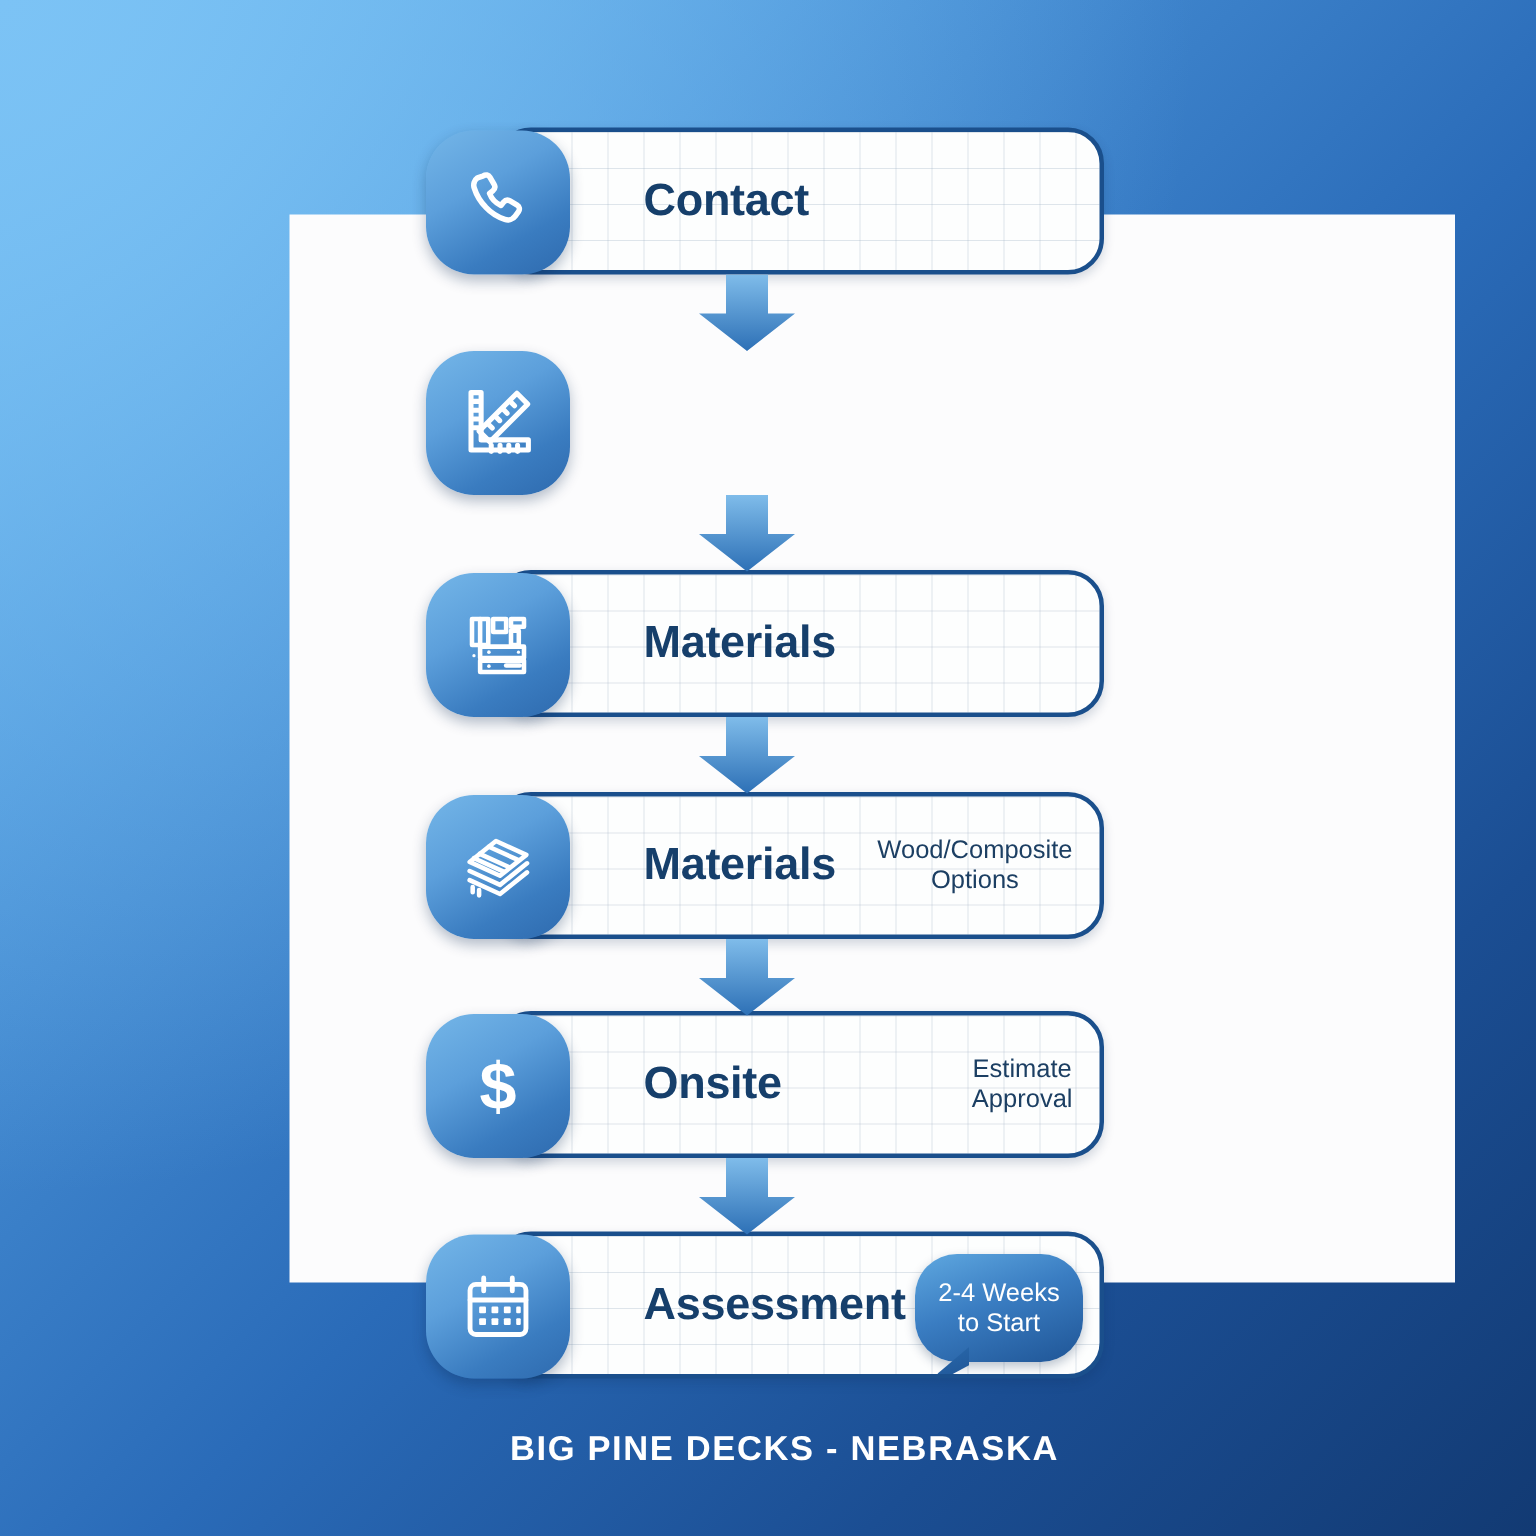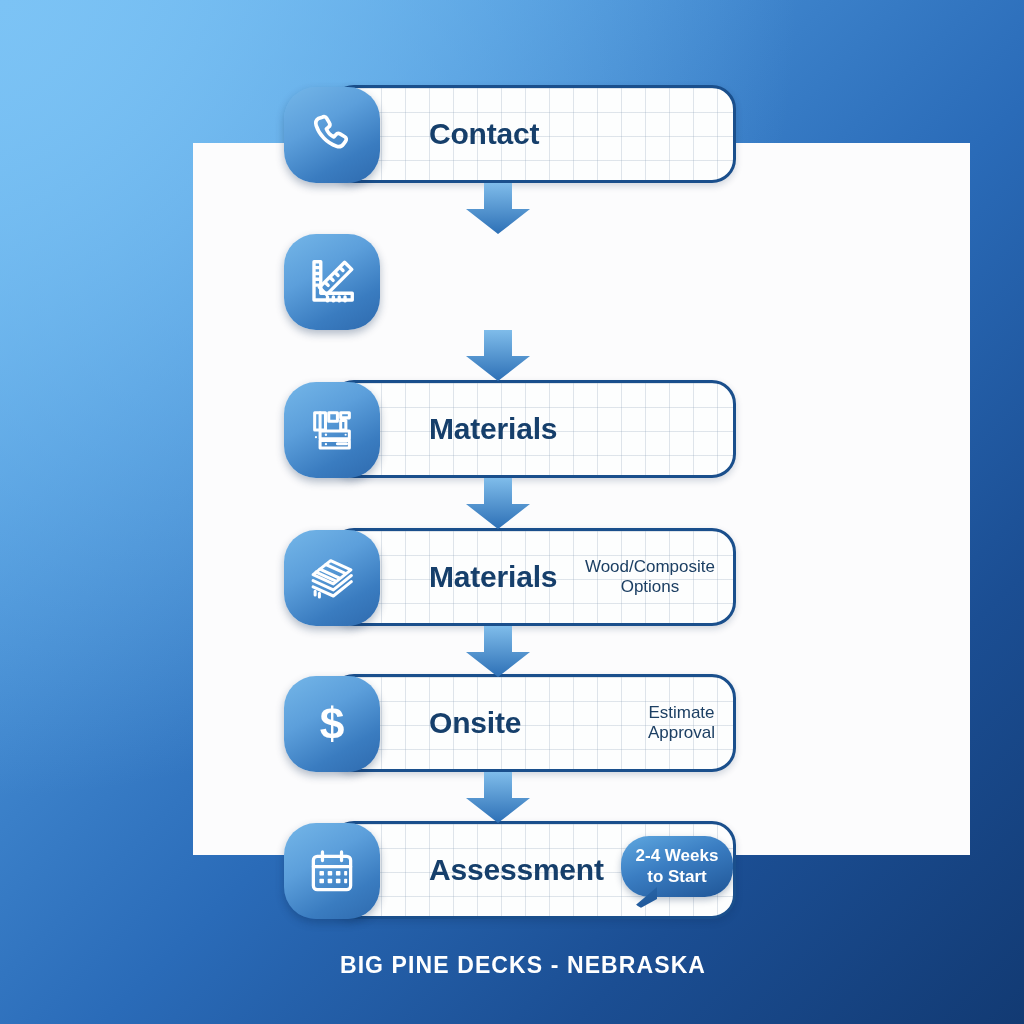--- a/index.html
+++ b/index.html
@@ -71,25 +71,25 @@
   .icon-tile svg{display:block;}
 
   
   .arrow{
     position:absolute;left:462px;width:72px;height:52px;z-index:1;
   }
   .arrow svg{display:block;}
 
   
   .bubble{
-    position:absolute;right:0;top:12px;width:112px;height:61px;
+    position:absolute;right:11px;top:12px;width:112px;height:72px;
     border-radius:28px;
     background:linear-gradient(160deg,#5FA8E0 0%, #3A7DC2 45%, #1F5596 100%);
     display:flex;align-items:center;justify-content:center;
-    color:#FFFFFF;font-size:17px;font-weight:bold;line-height:1.18;
+    color:#FFFFFF;font-size:17px;font-weight:normal;line-height:1.18;
     text-align:center;white-space:pre-line;
     box-shadow:0 3px 7px rgba(10,40,80,.28);
     z-index:4;
   }
   .bubble:after{
     content:"";position:absolute;left:10px;bottom:-12px;
     width:26px;height:22px;
     background:linear-gradient(160deg,#2A6AAD 0%, #1F5596 100%);
     border-bottom-left-radius:16px;
     clip-path:polygon(0 100%, 100% 0, 100% 55%, 30% 100%);

